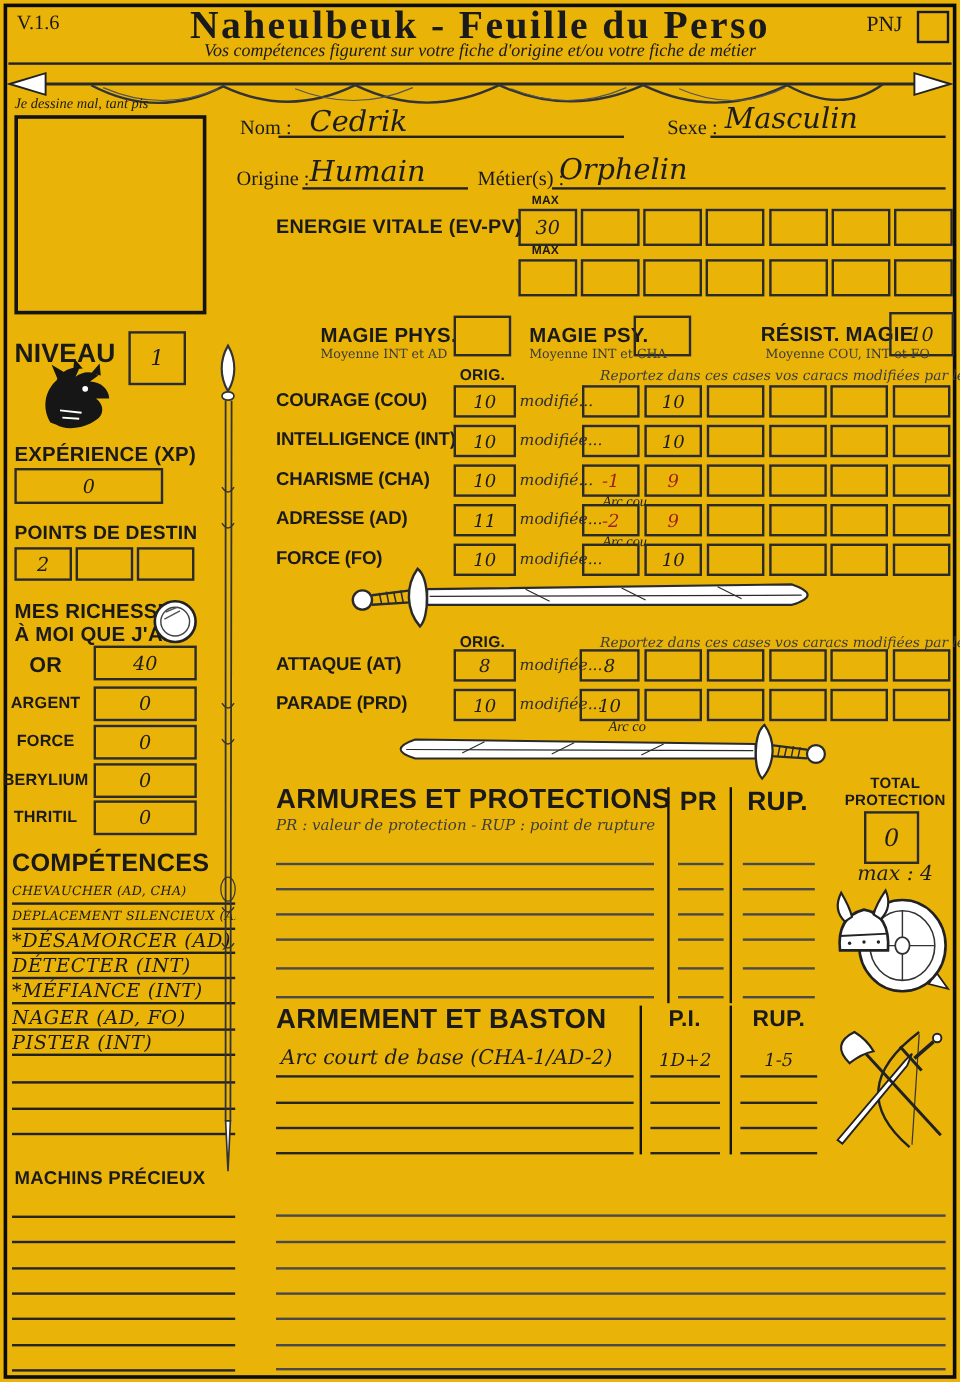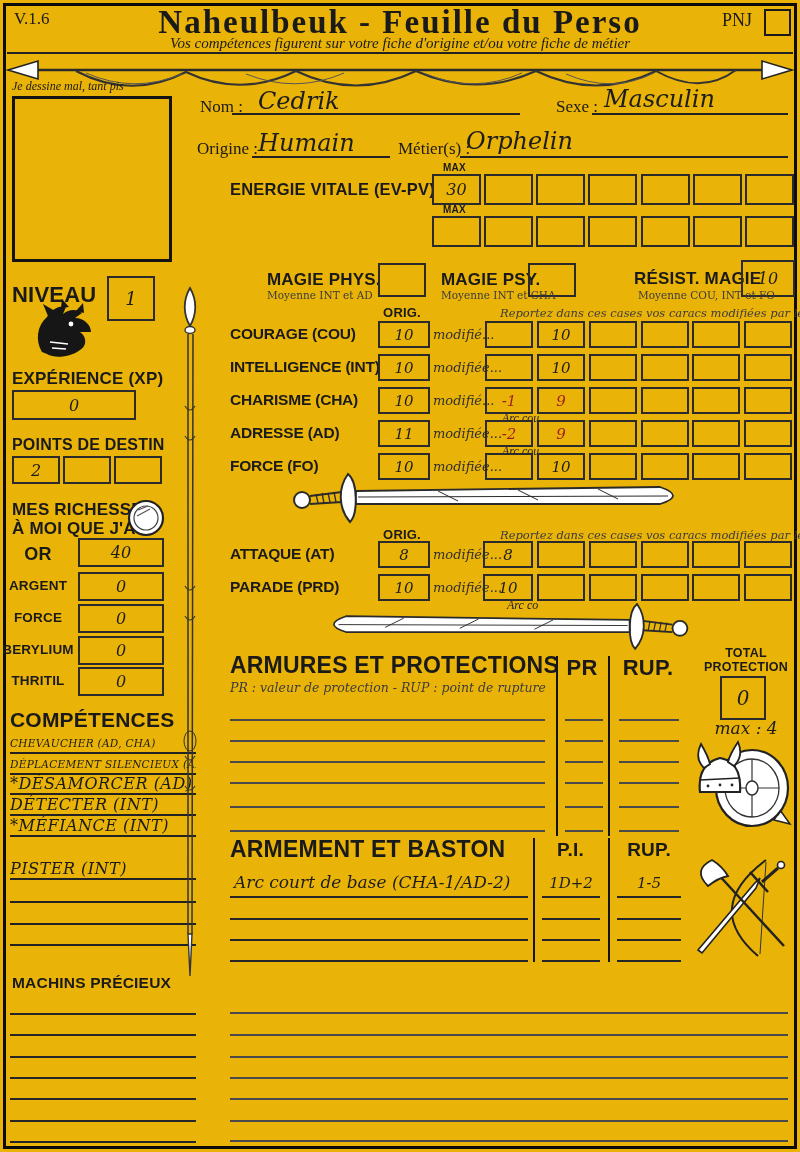--- a/index.html
+++ b/index.html
@@ -231,20 +231,21 @@
   <div class="box hand" style="left:78px;top:636px;width:82px;height:25px;font-size:16px;">0</div>
   <div class="lbl" style="left:0px;top:673px;width:76px;text-align:center;font-size:13.5px;">THRITIL</div>
   <div class="box hand" style="left:78px;top:667px;width:82px;height:25px;font-size:16px;">0</div>
 
   <div class="lbl" style="left:10px;top:708px;font-size:21px;">COMPÉTENCES</div>
   <div class="skill small" style="top:737px;">CHEVAUCHER (AD, CHA)</div>
   <div class="skill small" style="top:758px;">DÉPLACEMENT SILENCIEUX (AD)</div>
   <div class="skill big" style="top:774px;">*DÉSAMORCER (AD)</div>
   <div class="skill big" style="top:795px;">DÉTECTER (INT)</div>
   <div class="skill big" style="top:816px;">*MÉFIANCE (INT)</div>
+  <div class="skill big" style="top:838px;">NAGER (AD, FO)</div>
   <div class="skill big" style="top:859px;">PISTER (INT)</div>
   <div class="skill small" style="top:886px;"></div>
   <div class="skill small" style="top:908px;"></div>
   <div class="skill small" style="top:929px;"></div>
 
   <svg class="ill" style="left:176px;top:286px;" width="28" height="692" viewBox="0 0 28 692">
     <path d="M14,2 C7,14 7,28 14,40 C21,28 21,14 14,2 Z" fill="#fff" stroke="#333" stroke-width="1.8"></path>
     <ellipse cx="14" cy="44" rx="5" ry="3.5" fill="#fff" stroke="#333" stroke-width="1.4"></ellipse>
     <path d="M12,48 C11,200 13,420 12,648 M17,48 C17,200 15,420 16,648" stroke="#333" stroke-width="1.5" fill="none"></path>
     <path d="M9,120 q5,8 10,0 M9,150 q5,8 10,0 M9,300 q5,8 10,0 M9,330 q5,8 10,0 M9,470 q5,8 10,0 M9,500 q5,8 10,0" stroke="#333" stroke-width="1.2" fill="none"></path>

